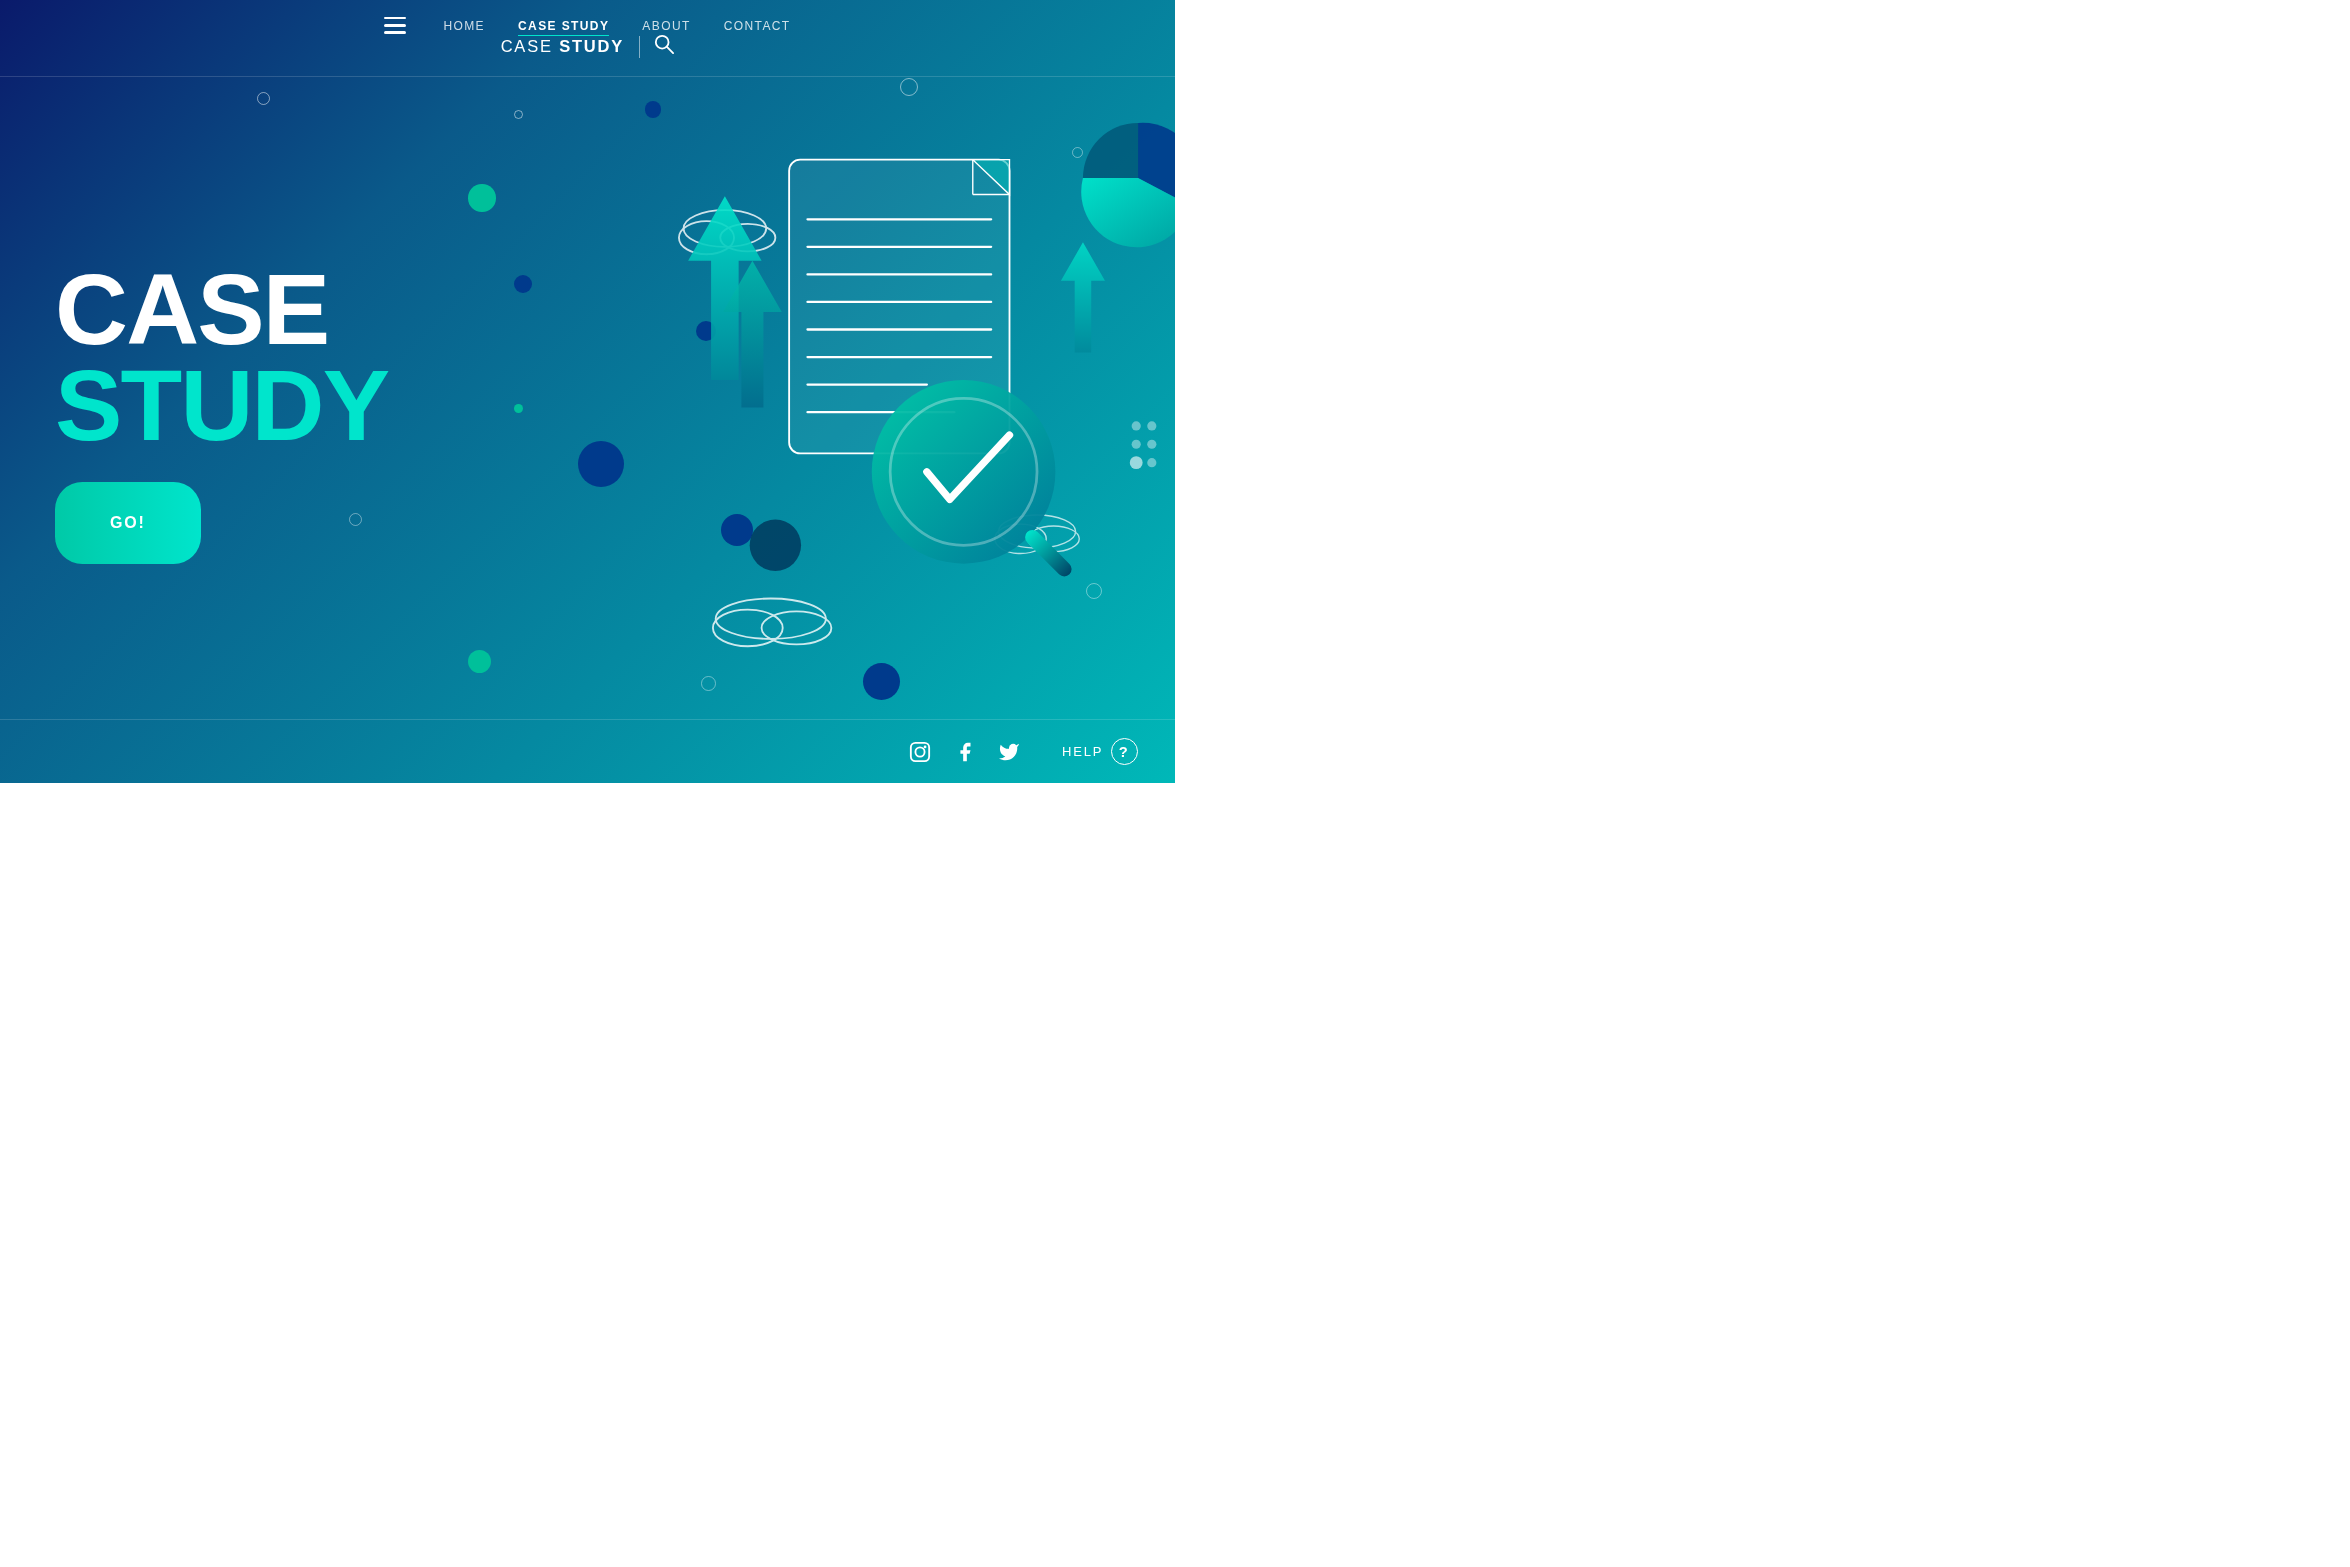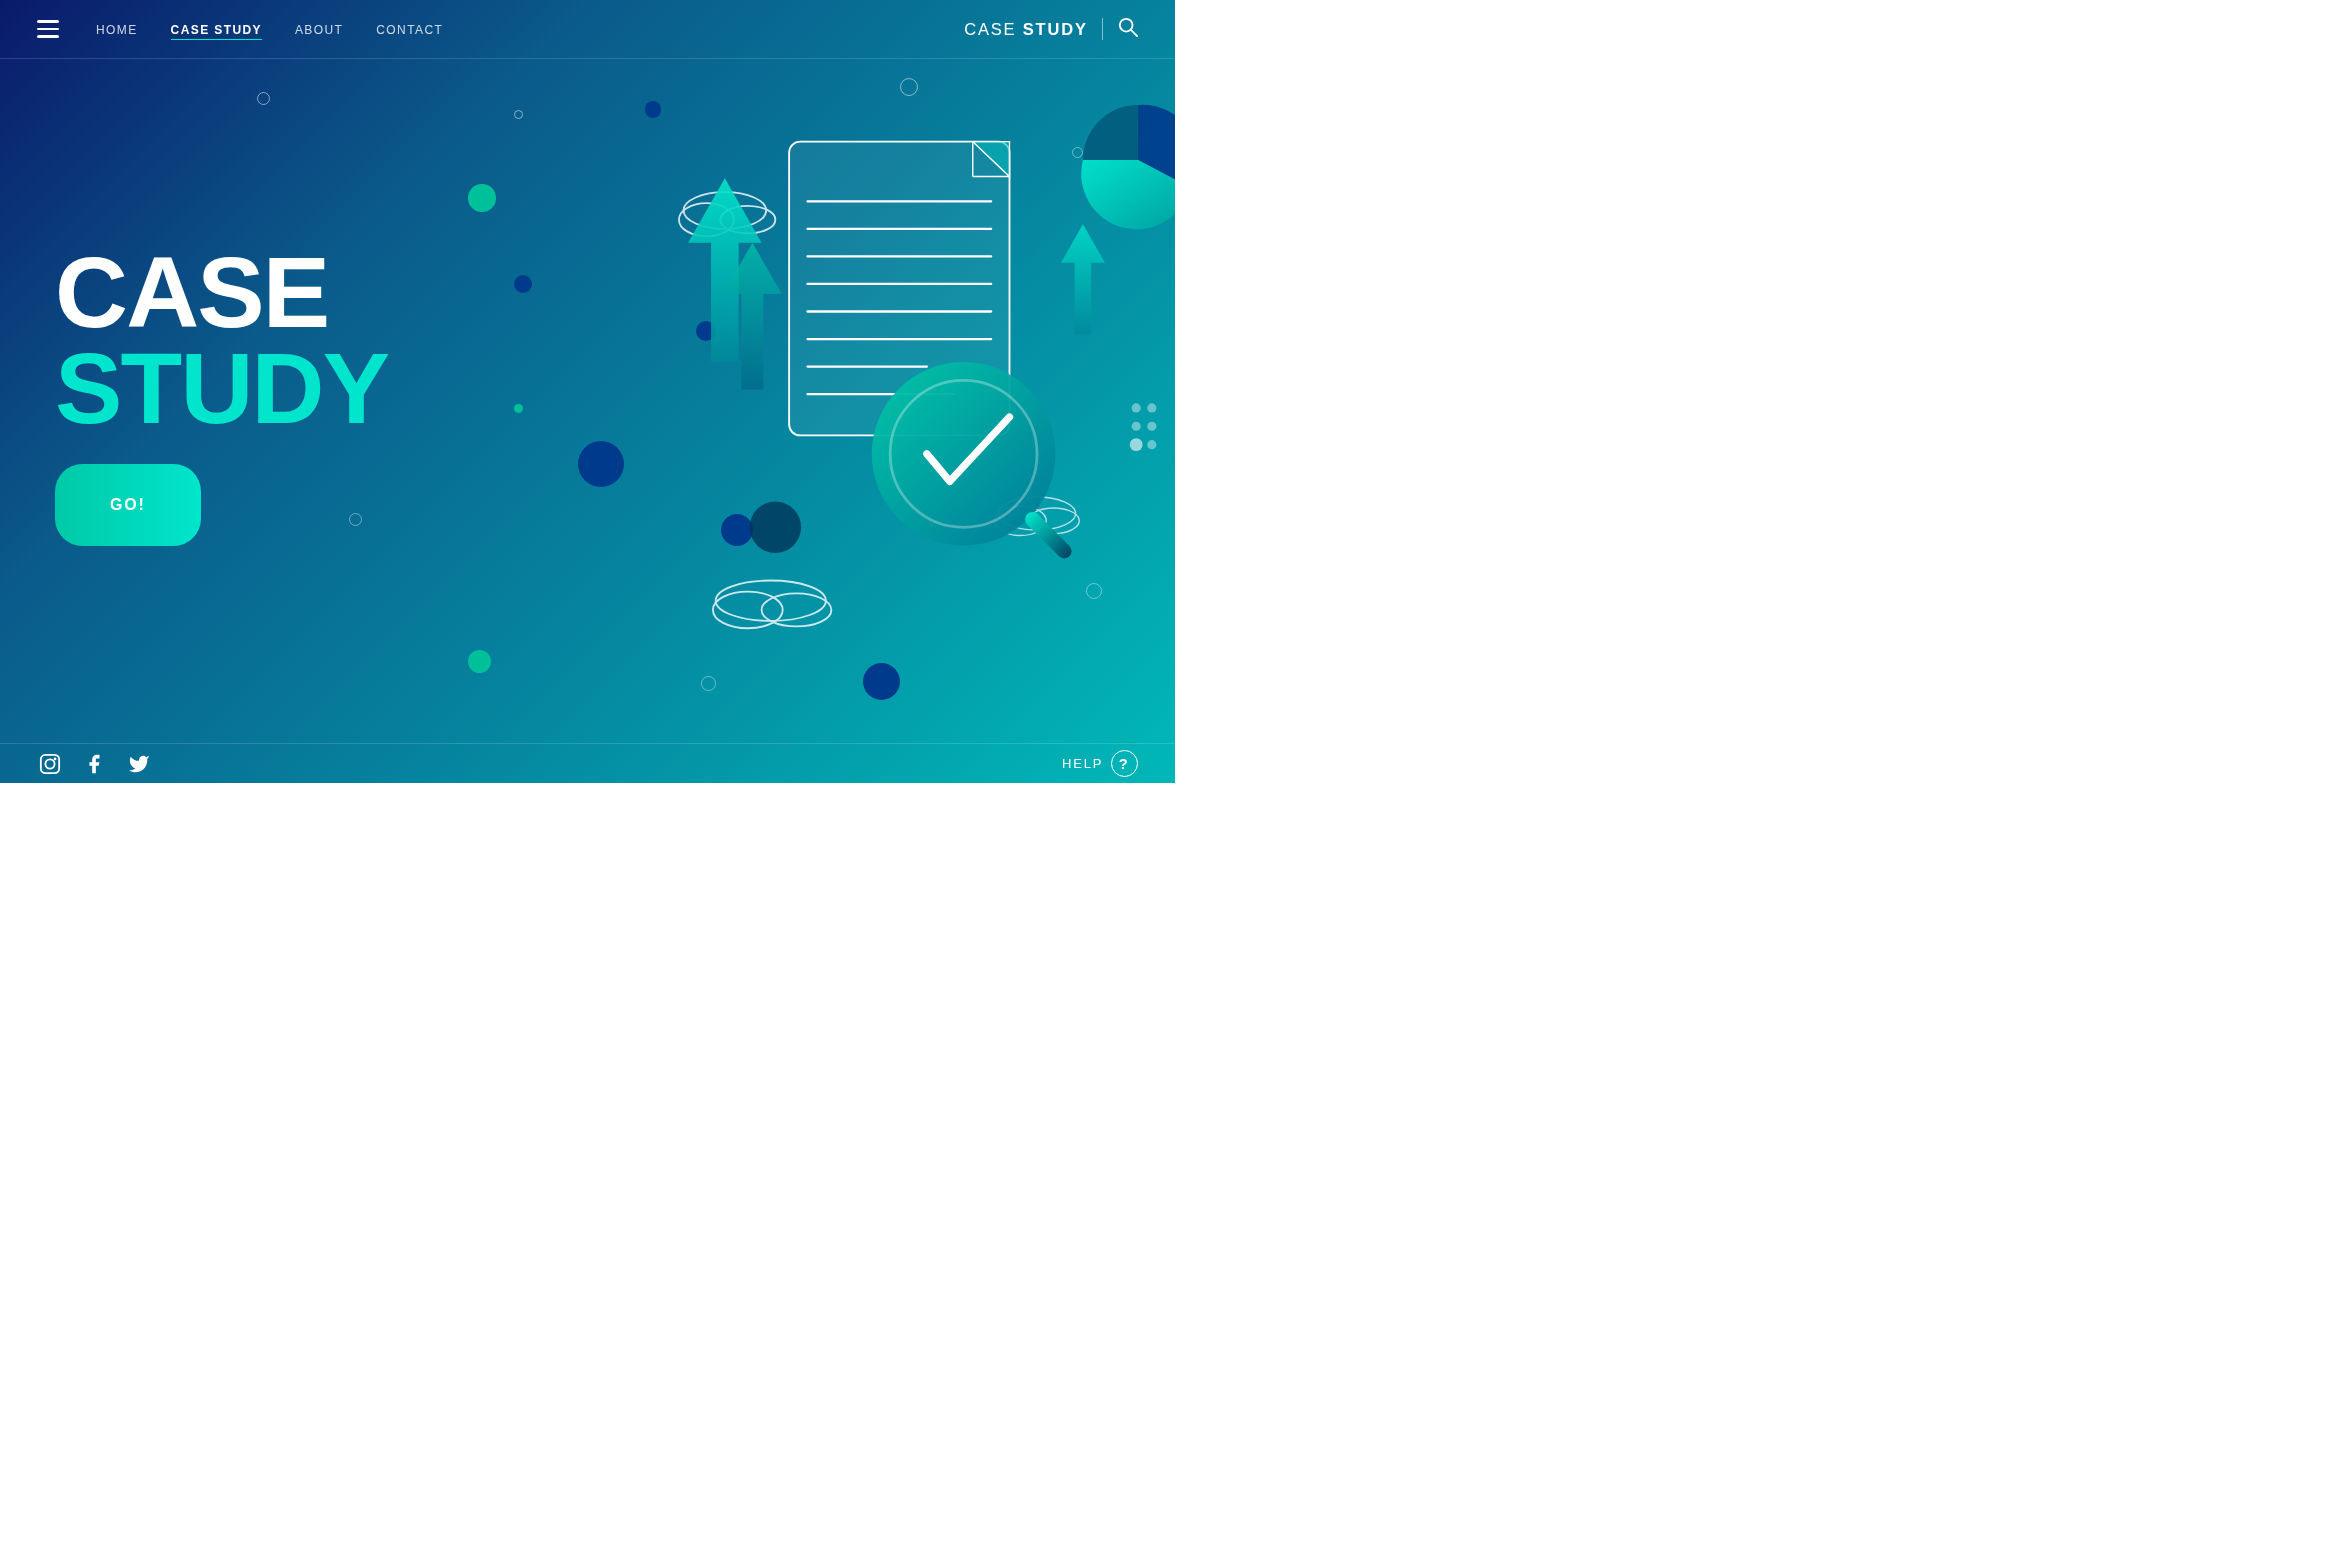--- a/index.html
+++ b/index.html
@@ -21,20 +21,21 @@
 
     
     .navbar {
       display: flex;
       align-items: center;
       justify-content: space-between;
       padding: 16.5px 37px;
       border-bottom: 0.9px solid rgba(255,255,255,0.15);
       position: relative;
       z-index: 10;
+      flex-direction: column;
     }
 
     .nav-left {
       display: flex;
       align-items: center;
       gap: 37px;
     }
 
     .hamburger-icon {
       display: flex;
@@ -169,25 +170,25 @@
       position: absolute;
       border-radius: 50%;
     }
 
     
     .footer {
       position: absolute;
       bottom: 0;
       left: 0;
       right: 0;
-      height: 40px;
+      height: 64px;
       border-top: 0.9px solid rgba(255,255,255,0.15);
       display: flex;
       align-items: center;
-      justify-content: space-between;
+      justify-content: flex-end;
       padding: 0 37px;
       z-index: 10;
       gap: 40px;
     }
 
     .social-links {
       display: flex;
       gap: 18.4px;
       align-items: center;
     }

